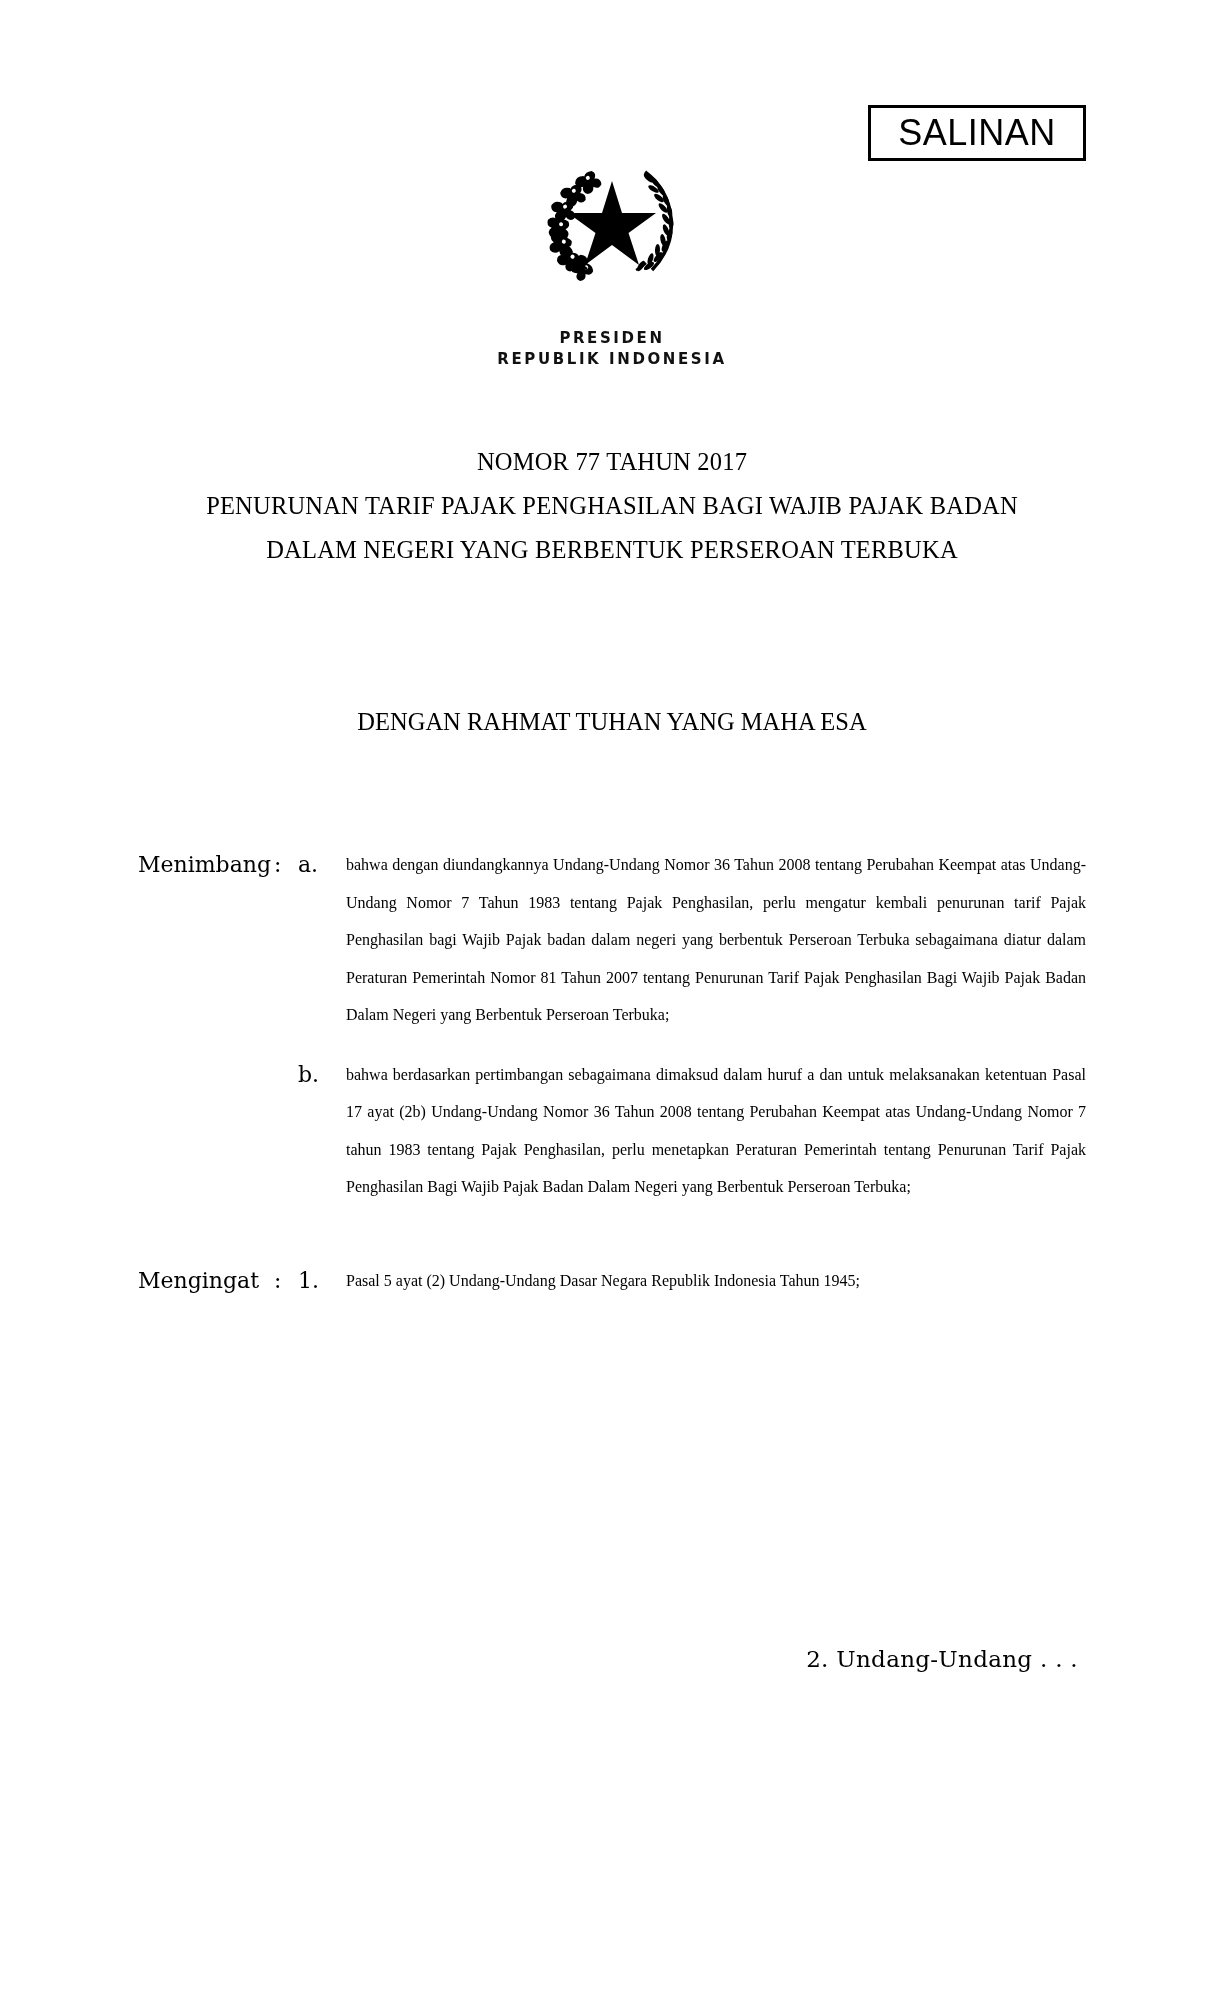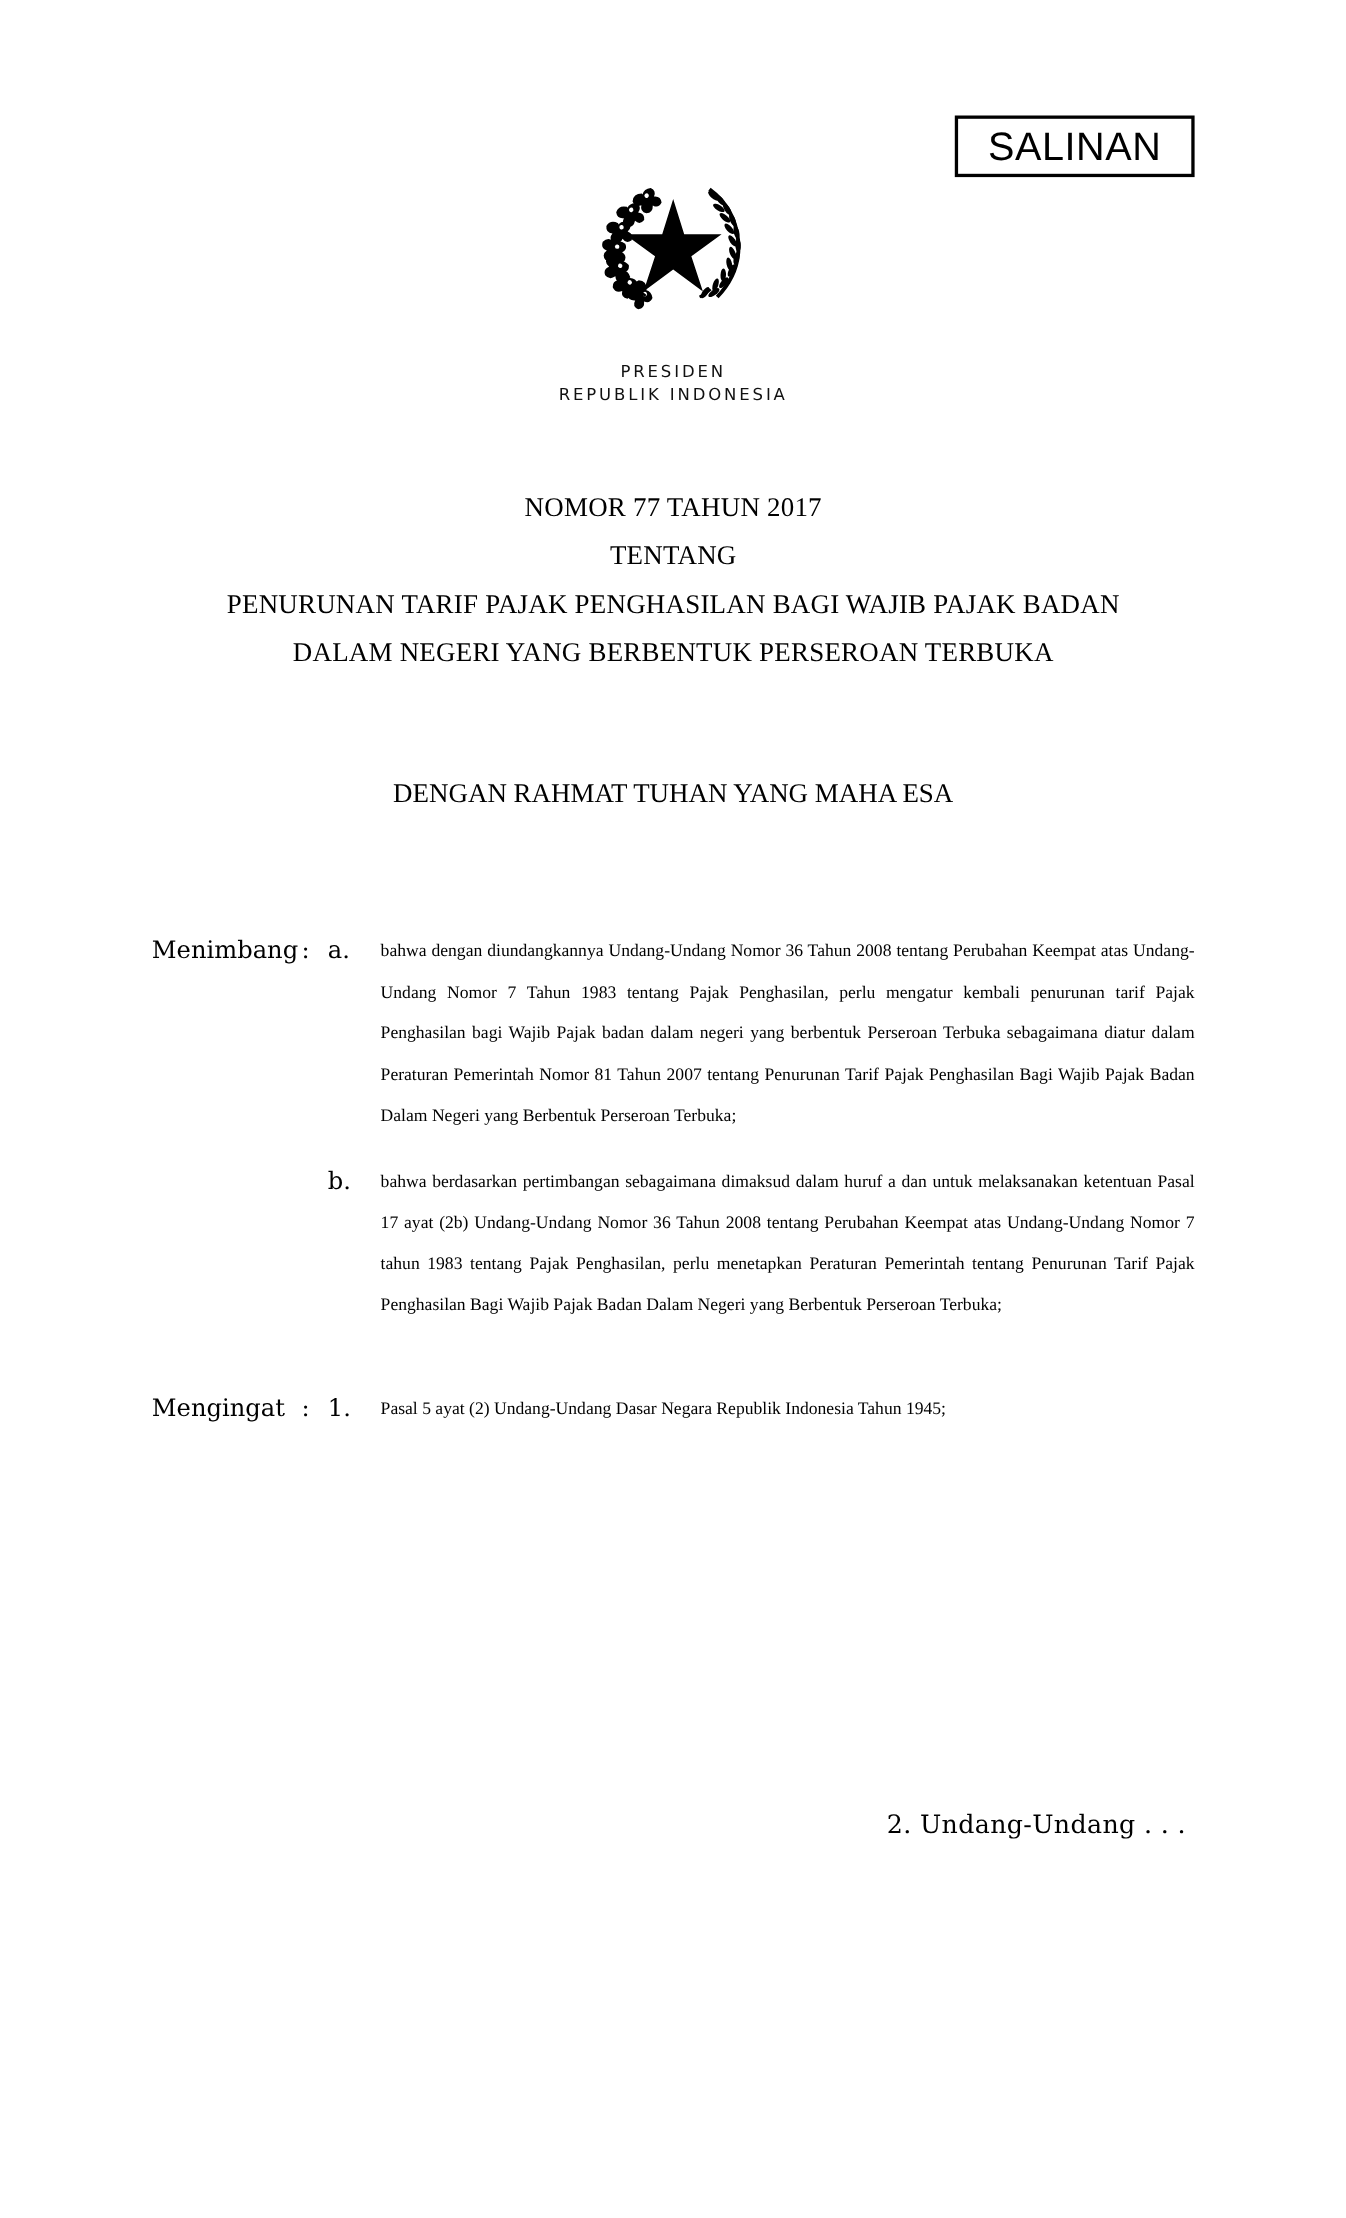--- a/index.html
+++ b/index.html
@@ -54,20 +54,21 @@
     height: 135px;
   }
   .emblem svg { display: block; width: 170px; height: 135px; }
 
   .emblem-caption {
     position: absolute;
     left: 0;
     right: 0;
     top: 328px;
     text-align: center;
+    font-weight: bold;
   }
   .emblem-caption div {
     font-family: "DejaVu Sans", "Liberation Sans", sans-serif;
     font-size: 15px;
     letter-spacing: 2.6px;
     line-height: 21px;
     color: #111;
   }
 
   
@@ -241,21 +242,20 @@
     </svg>
   </div>
 
   <div class="emblem-caption">
     <div>PRESIDEN</div>
     <div>REPUBLIK INDONESIA</div>
   </div>
 
   <div class="title-block">
     <div class="tline">NOMOR 77 TAHUN 2017</div>
-    <div class="tline">TENTANG</div>
     <div class="tline">PENURUNAN TARIF PAJAK PENGHASILAN BAGI WAJIB PAJAK BADAN</div>
     <div class="tline">DALAM NEGERI YANG BERBENTUK PERSEROAN TERBUKA</div>
   </div>
 
   <div class="preamble">
     <div class="pline">DENGAN RAHMAT TUHAN YANG MAHA ESA</div>
     <div class="gap"></div>
   </div>
 
   <div class="clauses">

